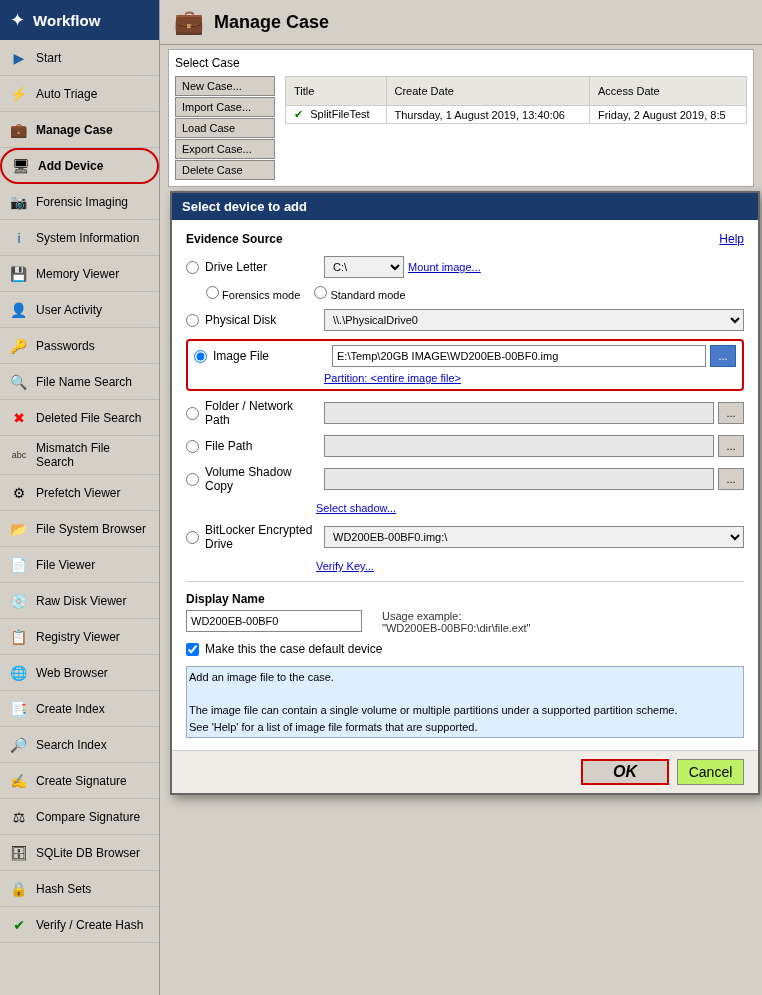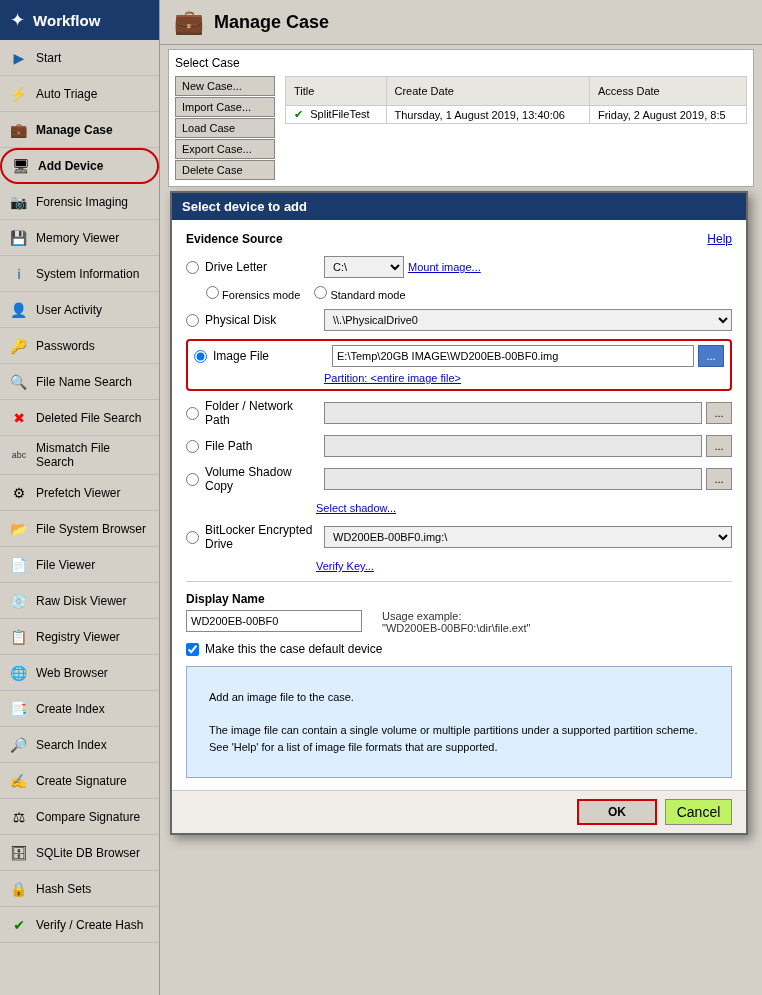--- a/index.html
+++ b/index.html
@@ -27,21 +27,21 @@
     .manage-case-title { font-size: 18px; font-weight: bold; color: #000; }
     .select-case-label { font-size: 12px; margin-bottom: 6px; }
     .case-buttons { display: flex; flex-direction: column; gap: 1px; float: left; margin-right: 10px; }
     .case-btn { width: 100px; padding: 3px 6px; background: #d4d0c8; border: 1px solid #888; font-size: 11px; cursor: pointer; text-align: left; }
     .case-table-area { overflow: hidden; }
     .case-table { border-collapse: collapse; width: 100%; font-size: 11px; }
     .case-table th { background: #e8e6e0; border: 1px solid #ccc; padding: 8px 8px; text-align: left; font-weight: normal; }
     .case-table td { border: 1px solid #ccc; padding: 2px 8px; }
     .case-check { color: green; margin-right: 4px; }
     .clearfix::after { content: ''; display: table; clear: both; }
-    .dialog { position: absolute; top: 0; left: 10px; right: 14px; background: white; border: 2px solid #666; box-shadow: 4px 4px 10px rgba(0,0,0,0.4); z-index: 10; }
+    .dialog { position: absolute; top: 0; left: 10px; right: 2px; background: white; border: 2px solid #666; box-shadow: 4px 4px 10px rgba(0,0,0,0.4); z-index: 10; }
     .dialog-title-bar { background: #1a3a6b; color: white; padding: 6px 10px; font-size: 13px; font-weight: bold; }
     .dialog-content { padding: 12px 14px; }
 
     .evidence-source-header { display: flex; justify-content: space-between; align-items: center; margin-bottom: 10px; }
     .evidence-source-title { font-weight: bold; font-size: 12px; }
     .help-link { color: #0000cc; text-decoration: underline; cursor: pointer; font-size: 12px; }
 
     .option-row { display: flex; align-items: center; margin-bottom: 8px; gap: 8px; }
     .option-row-sub { display: flex; align-items: center; margin-bottom: 8px; gap: 8px; margin-left: 20px; }
     .radio-label { width: 130px; display: flex; align-items: center; gap: 6px; flex-shrink: 0; }
@@ -55,24 +55,24 @@
     .link-text { color: #0000cc; text-decoration: underline; cursor: pointer; font-size: 11px; }
     .image-file-path { flex: 1; height: 22px; border: 1px solid #888; background: white; font-size: 11px; padding: 0 4px; }
 
     .display-name-section { margin-top: 10px; }
     .display-name-label { font-size: 12px; font-weight: bold; margin-bottom: 4px; }
     .display-name-row { display: flex; align-items: flex-start; gap: 20px; }
     .display-name-input { width: 176px; height: 22px; border: 1px solid #888; font-size: 11px; padding: 0 4px; }
     .usage-example { font-size: 11px; color: #333; }
 
     .checkbox-row { display: flex; align-items: center; gap: 6px; margin-top: 8px; font-size: 12px; }
-    .info-box { background: #ddeeff; border: 1px solid #99aacc; padding: 22px; margin-top: 10px; font-size: 11px; line-height: 1.5; }
+    .info-box { background: #ddeeff; border: 1px solid #99aacc; padding: 2px; margin-top: 10px; font-size: 11px; line-height: 1.5; }
 
     .dialog-footer { display: flex; justify-content: flex-end; gap: 8px; padding: 8px 14px; border-top: 1px solid #ccc; background: #f0ede8; }
-    .ok-btn { width: 80px; height: 26px; background: #d4d0c8; border: 2px solid #cc0000; font-size: 12px; cursor: pointer; font-weight: bold; }
+    .ok-btn { width: 88px; height: 26px; background: #d4d0c8; border: 2px solid #cc0000; font-size: 16px; cursor: pointer; font-weight: bold; font-style: italic; }
     .cancel-btn { width: 67px; height: 26px; background: #bef264; border: 1px solid #888; font-size: 14px; cursor: pointer; }
 
     .separator { height: 1px; background: #ccc; margin: 6px 0; }
 
     
     .icon-start::before { content: '▶'; color: #2060a0; }
     .icon-triage::before { content: '⚡'; color: #cc8800; }
     .icon-manage::before { content: '💼'; }
     .icon-device::before { content: '🖥'; }
     .icon-imaging::before { content: '📷'; }
@@ -124,26 +124,26 @@
     </div>
     <div class="sidebar-item bold-item add-device-circle" style="border:2.5px solid #cc0000; border-radius:20px; background:#d4d0c8;">
       <span class="sidebar-item-icon icon-device"></span>
       <span class="sidebar-item-label" style="font-weight:bold;">Add Device</span>
     </div>
     <div class="sidebar-item">
       <span class="sidebar-item-icon icon-imaging"></span>
       <span class="sidebar-item-label">Forensic Imaging</span>
     </div>
     <div class="sidebar-item">
+      <span class="sidebar-item-icon icon-sysinfo"></span>
+      <span class="sidebar-item-label">System Information</span>
+    </div>
+    <div class="sidebar-item">
       <span class="sidebar-item-icon icon-memory"></span>
       <span class="sidebar-item-label">Memory Viewer</span>
-    </div>
-    <div class="sidebar-item">
-      <span class="sidebar-item-icon icon-sysinfo"></span>
-      <span class="sidebar-item-label">System Information</span>
     </div>
     <div class="sidebar-item">
       <span class="sidebar-item-icon icon-useractivity"></span>
       <span class="sidebar-item-label">User Activity</span>
     </div>
     <div class="sidebar-item">
       <span class="sidebar-item-icon icon-passwords"></span>
       <span class="sidebar-item-label">Passwords</span>
     </div>
     <div class="sidebar-item">

